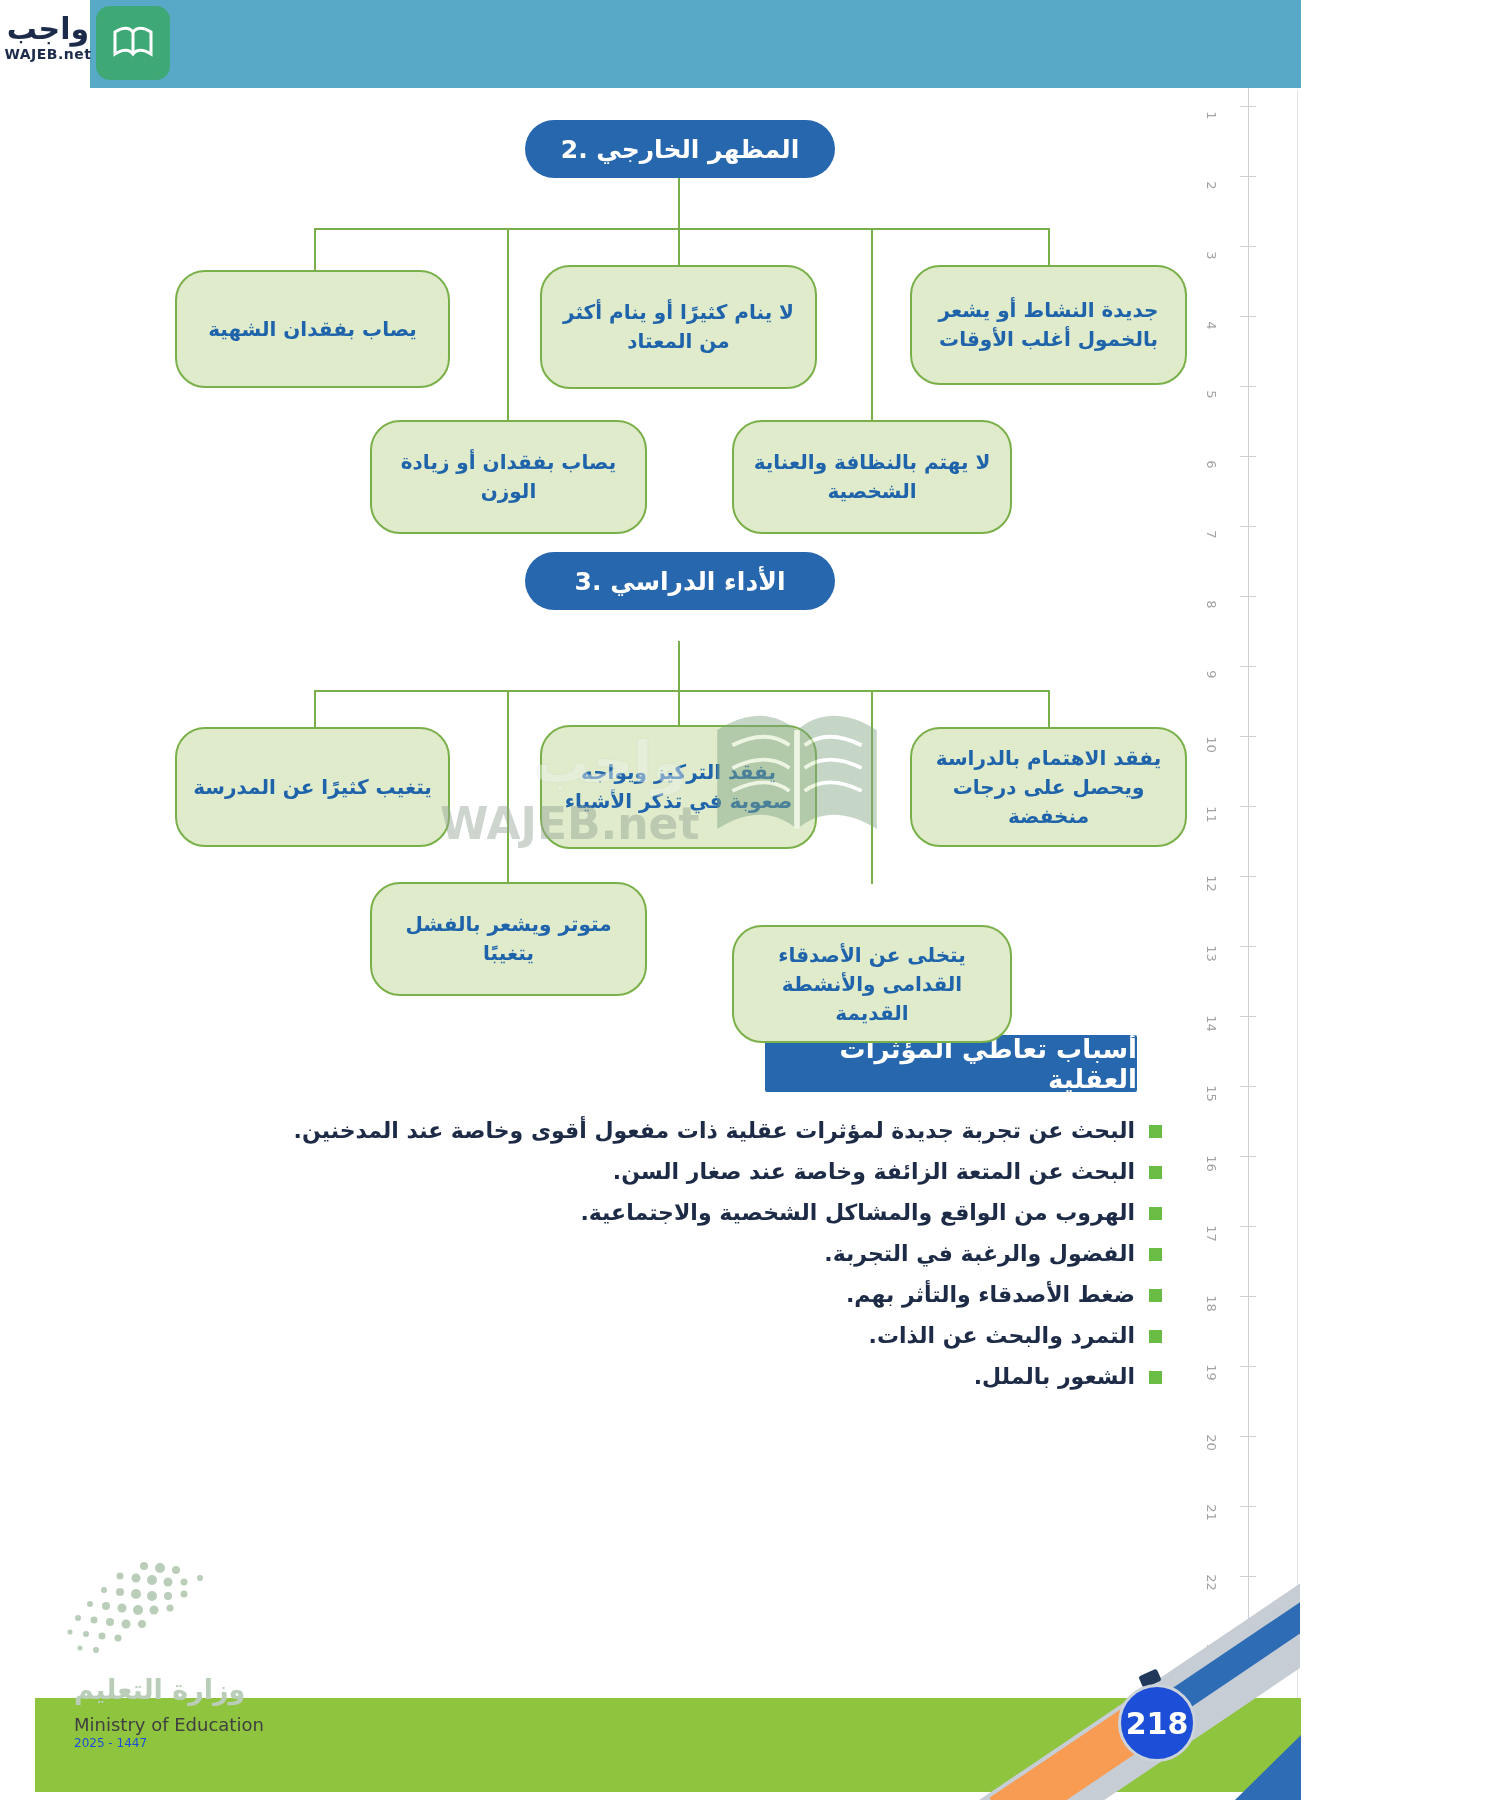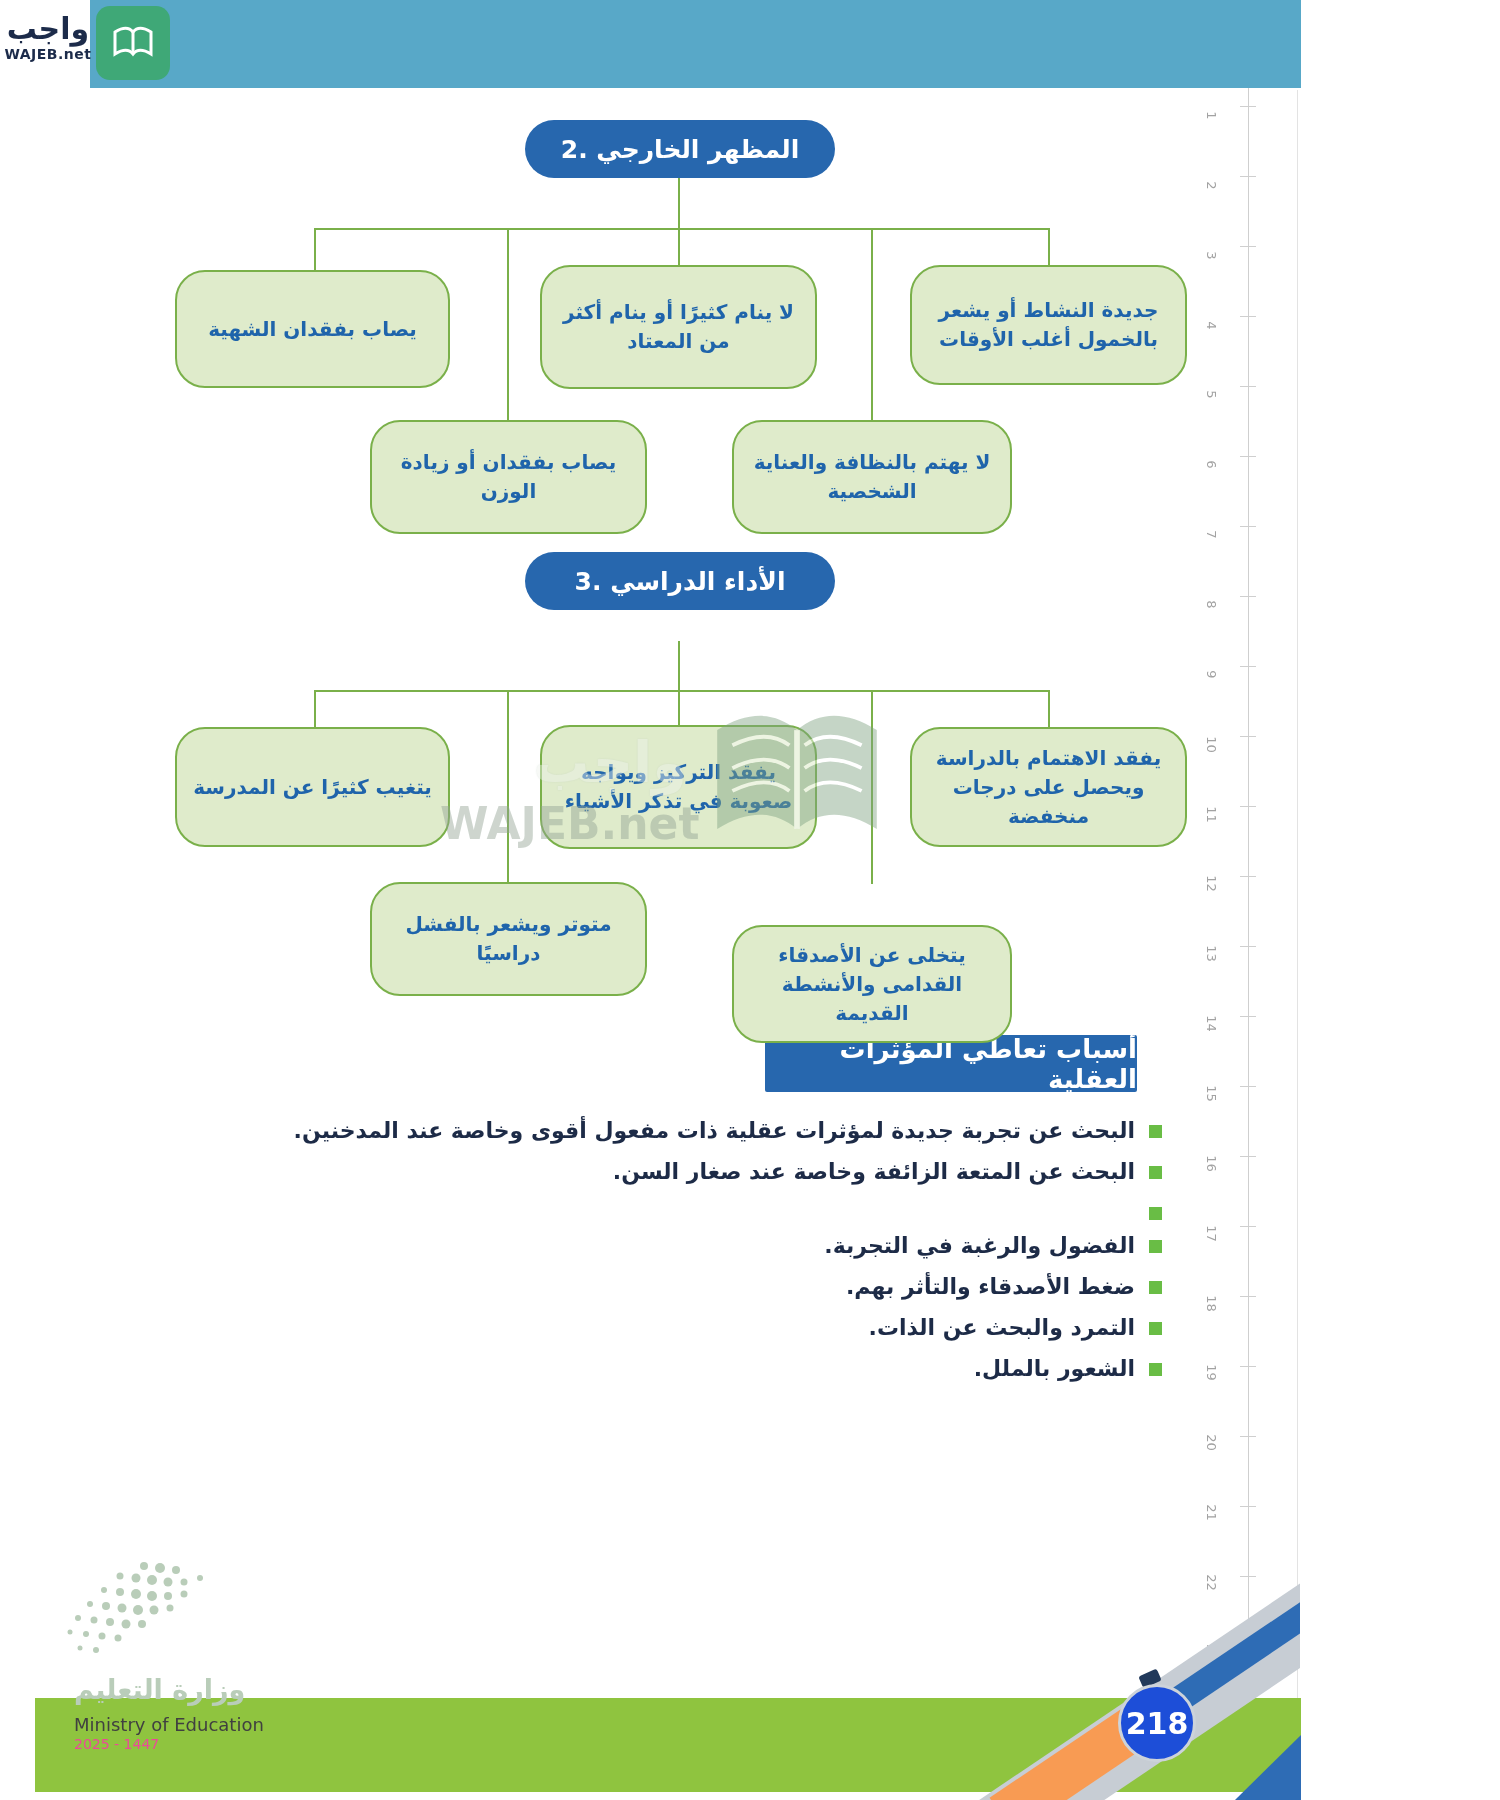--- a/index.html
+++ b/index.html
@@ -64,21 +64,21 @@
     justify-content:center;color:#ffffff;font-size:30px;font-weight:bold;z-index:3;}
   .badge-crown{position:absolute;left:1140px;top:1672px;width:20px;height:13px;background:#21395B;
     border-radius:3px;transform:rotate(-24deg);z-index:3;}
   .corner-triangle{position:absolute;left:1235px;top:1735px;width:66px;height:65px;background:#2E6CB5;
     clip-path:polygon(100% 0,100% 100%,0 100%);z-index:2;}
 
   
   .ministry{position:absolute;left:60px;top:1556px;width:240px;height:230px;}
   .ministry .m-ar{position:absolute;left:14px;top:118px;font-size:27px;font-weight:bold;color:#B9CDB9;direction:rtl;}
   .ministry .m-en{position:absolute;left:14px;top:158px;font-size:18px;color:#404040;}
-  .ministry .m-yr{position:absolute;left:14px;top:180px;font-size:14px;color:#ec4899;}
+  .ministry .m-yr{position:absolute;left:14px;top:180px;font-size:12px;color:#1d4ed8;}
 </style>
 </head>
 <body>
 
 <div class="page">
 
   <div class="top-strip"></div>
   <div class="crop-mark" style="left:1268px;top:32px;width:3px;height:48px;"></div>
   <div class="crop-mark" style="left:1280px;top:28px;width:2px;height:22px;"></div>
   <div class="page-edge-line"></div>
@@ -146,21 +146,21 @@
   <div class="hline" style="left:314px;top:690px;width:736px;"></div>
   <div class="vline" style="left:314px;top:690px;height:41px;"></div>
   <div class="vline" style="left:678px;top:690px;height:38px;"></div>
   <div class="vline" style="left:1048px;top:690px;height:41px;"></div>
   <div class="vline" style="left:507px;top:690px;height:194px;"></div>
   <div class="vline" style="left:871px;top:690px;height:194px;"></div>
 
   <div class="gbox" style="left:175px;top:727px;width:275px;height:120px;">يتغيب كثيرًا عن المدرسة</div>
   <div class="gbox" style="left:540px;top:725px;width:277px;height:124px;">يفقد التركيز ويواجه صعوبة في تذكر الأشياء</div>
   <div class="gbox" style="left:910px;top:727px;width:277px;height:120px;">يفقد الاهتمام بالدراسة ويحصل على درجات منخفضة</div>
-  <div class="gbox" style="left:370px;top:882px;width:277px;height:114px;">متوتر ويشعر بالفشل دراسيًا</div>
+  <div class="gbox" style="left:370px;top:882px;width:277px;height:114px;">متوتر ويشعر بالفشل يتغيبًا</div>
   <div class="gbox" style="left:732px;top:882px;width:280px;height:118px;margin-top:43px;">يتخلى عن الأصدقاء القدامى والأنشطة القديمة</div>
 
   <div class="watermark">
     <svg width="190" height="175" viewBox="0 0 100 92" aria-hidden="true">
       <path d="M8 20 C24 10 38 10 50 20 C62 10 76 10 92 20 L92 72 C76 62 62 62 50 72 C38 62 24 62 8 72 Z" fill="#7FA383"></path>
       <line x1="50" y1="20" x2="50" y2="72" stroke="#ffffff" stroke-width="3"></line>
       <path d="M16 28 C28 22 38 22 46 28 M16 40 C28 34 38 34 46 40 M16 52 C28 46 38 46 46 52" fill="none" stroke="#ffffff" stroke-width="2"></path>
       <path d="M54 28 C62 22 72 22 84 28 M54 40 C62 34 72 34 84 40 M54 52 C62 46 72 46 84 52" fill="none" stroke="#ffffff" stroke-width="2"></path>
     </svg>
     <div class="wm-ar">واجب</div>
@@ -173,20 +173,21 @@
     <div class="bullet-row">
       <span class="bullet-sq"></span>
       <span>البحث عن تجربة جديدة لمؤثرات عقلية ذات مفعول أقوى وخاصة عند المدخنين.</span>
     </div>
     <div class="bullet-row">
       <span class="bullet-sq"></span>
       <span>البحث عن المتعة الزائفة وخاصة عند صغار السن.</span>
     </div>
     <div class="bullet-row">
       <span class="bullet-sq"></span>
+      <span>الهروب من الواقع والمشاكل الشخصية والاجتماعية.</span>
     </div>
     <div class="bullet-row">
       <span class="bullet-sq"></span>
       <span>الفضول والرغبة في التجربة.</span>
     </div>
     <div class="bullet-row">
       <span class="bullet-sq"></span>
       <span>ضغط الأصدقاء والتأثر بهم.</span>
     </div>
     <div class="bullet-row">

